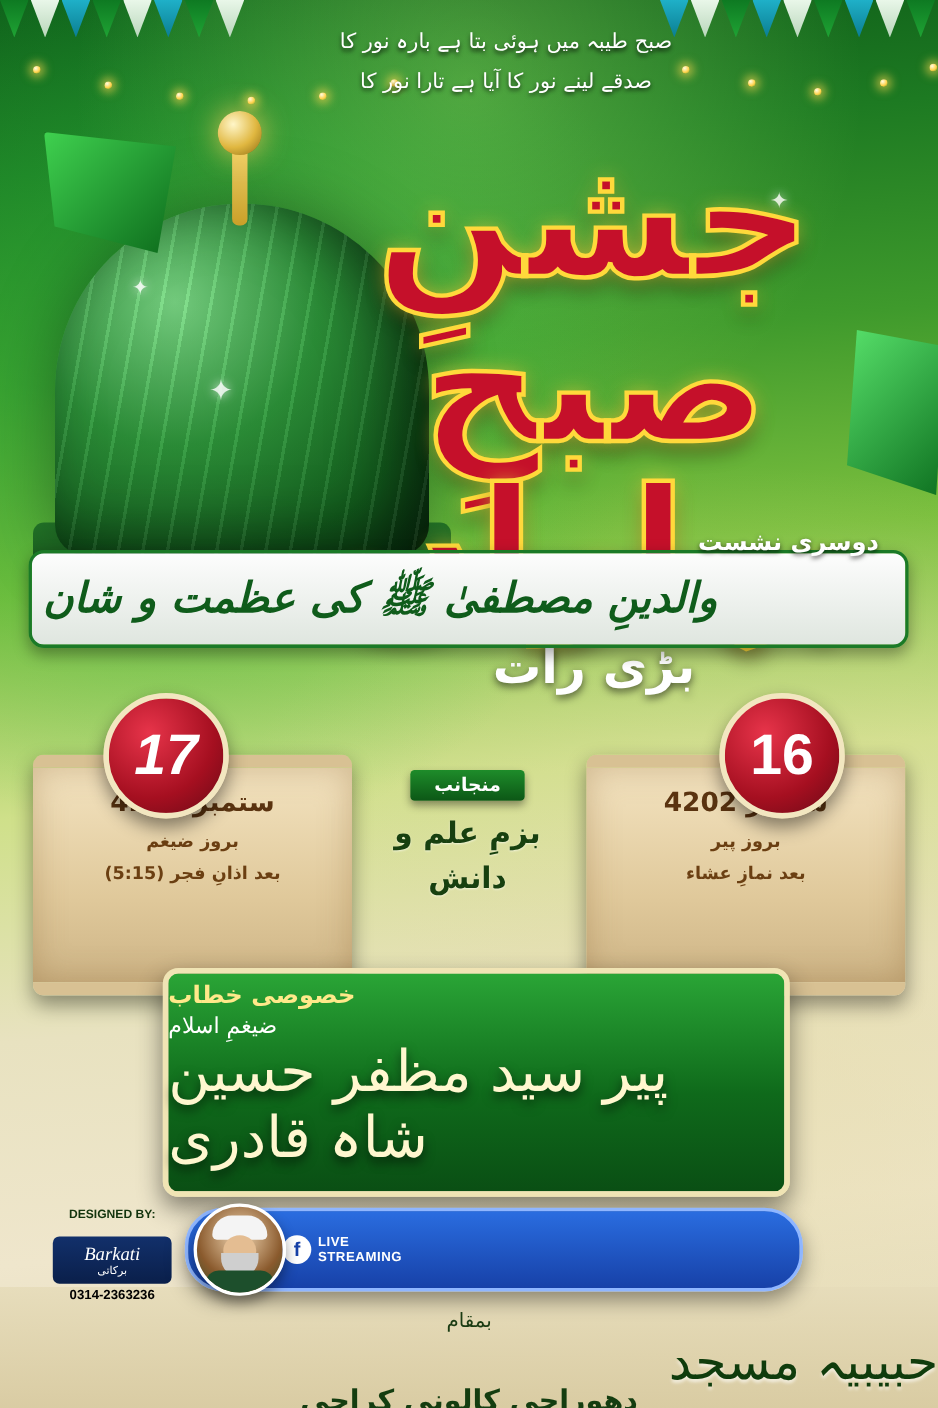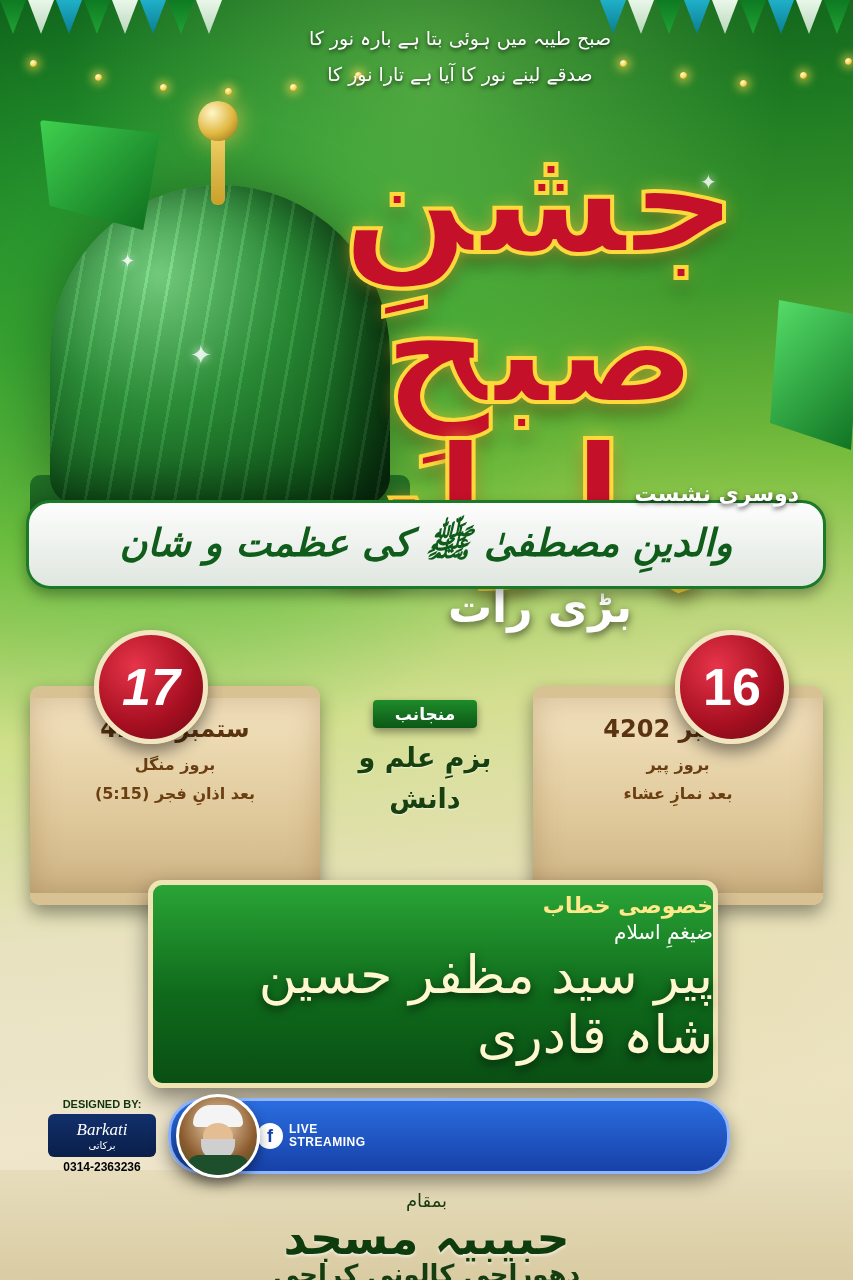--- a/index.html
+++ b/index.html
@@ -52,22 +52,22 @@
   .title-main{
     font-size:150px;line-height:1;font-weight:bold;color:#c5102a;
     -webkit-text-stroke:4px #ffd93b;
     text-shadow:0 0 18px rgba(255,220,60,.65), 0 10px 18px rgba(0,0,0,.45);
     letter-spacing:-6px;
   }
   .title-sub{margin-top:6px;font-size:44px;color:#fff;font-weight:bold;text-shadow:0 3px 8px rgba(0,0,0,.65);}
   
   .sessions{position:absolute;top:500px;left:26px;width:800px;display:flex;gap:18px;justify-content:space-between;}
   .session{
-    flex:1;background:linear-gradient(#fdfdfd,#dfe6df);border:3px solid #1b7a27;border-radius:24px;
-    padding:12px 10px 14px;text-align:center;box-shadow:0 6px 14px rgba(0,0,0,.35);position:relative;
+    flex:1;background:linear-gradient(#fdfdfd,#dfe6df);border:3px solid #1b7a27;border-radius:14px;
+    padding:12px 10px 14px;text-align:left;box-shadow:0 6px 14px rgba(0,0,0,.35);position:relative;
   }
   .session .label{position:absolute;top:-22px;right:24px;color:#fff;font-size:22px;font-weight:bold;
     text-shadow:0 2px 5px rgba(0,0,0,.7);}
   .session .body{font-size:38px;font-weight:bold;color:#0f5c1b;line-height:1.5;font-style:italic;}
   
   .scrolls{position:absolute;top:630px;left:20px;width:813px;height:260px;}
   .scroll{
     position:absolute;top:56px;width:290px;height:195px;border-radius:10px;
     background:linear-gradient(#f3e3c0,#e0c99b 60%,#cdb486);
     box-shadow:0 8px 18px rgba(0,0,0,.4), inset 0 0 30px rgba(140,100,50,.35);
@@ -76,41 +76,41 @@
   .scroll.right{right:10px;}
   .scroll.left{left:10px;}
   .scroll .txt{padding:14px 10px;text-align:center;color:#5a3310;font-weight:bold;font-size:24px;line-height:1.45;}
   .scroll .txt .small{font-size:16px;display:block;margin-top:6px;color:#6b3f12;}
   .datebadge{
     position:absolute;top:0;width:104px;height:104px;border-radius:50%;
     background:radial-gradient(circle at 35% 30%,#e7344a,#a50f20 60%,#690a16);
     border:5px solid #f2e6c0;color:#fff;font-size:52px;font-weight:bold;
     display:flex;align-items:center;justify-content:center;box-shadow:0 8px 16px rgba(0,0,0,.45);
   }
-  .datebadge.r{right:44px;}
+  .datebadge.r{right:65px;}
   .datebadge.l{left:74px;font-style:italic;}
   .mid-tag{position:absolute;left:330px;top:70px;width:150px;text-align:center;}
   .mid-tag .ribbon{display:inline-block;background:linear-gradient(#1e8c2a,#0c5716);color:#fff;
     font-size:17px;font-weight:bold;padding:4px 22px;border-radius:4px;box-shadow:0 4px 8px rgba(0,0,0,.4);}
   .mid-tag .t{margin-top:10px;font-size:27px;font-weight:bold;color:#17400f;line-height:1.5;
     text-shadow:0 1px 2px rgba(255,255,255,.6);}
   
   .speaker{
     position:absolute;left:148px;top:880px;width:560px;height:190px;border-radius:14px;
     background:linear-gradient(#2aa536,#0f6a1b 55%,#0a4f14);
-    border:5px solid #f0e4b4;box-shadow:0 10px 22px rgba(0,0,0,.45);text-align:right;padding-top:8px;
+    border:5px solid #f0e4b4;box-shadow:0 10px 22px rgba(0,0,0,.45);text-align:left;padding-top:8px;
   }
   .speaker .kh{color:#ffe98a;font-size:22px;font-weight:bold;}
   .speaker .zia{color:#ffffff;font-size:20px;margin-top:2px;}
   .speaker .name{color:#fff7cf;font-size:52px;font-weight:normal;line-height:1.15;margin-top:2px;
     text-shadow:0 4px 10px rgba(0,0,0,.6);}
   
   .designer{position:absolute;left:48px;top:1098px;width:108px;text-align:center;}
   .designer .d1{font-size:11px;font-weight:bold;color:#13340d;}
-  .designer .box{margin-top:4px;background:linear-gradient(#12306b,#0a1f4a);border-radius:6px;padding:6px 2px;color:#fff;}
+  .designer .box{margin-top:14px;background:linear-gradient(#12306b,#0a1f4a);border-radius:6px;padding:6px 2px;color:#fff;}
   .designer .bk{font-family:"Liberation Serif",serif;font-style:italic;font-size:17px;}
   .designer .ar{font-size:10px;}
   .designer .ph{font-size:12px;font-weight:bold;color:#000;margin-top:3px;}
   
   .livebar{
     position:absolute;left:168px;top:1098px;width:470px;height:70px;border-radius:35px;
     background:linear-gradient(#2a6de0,#1741a8);border:3px solid #8fb6ff;display:flex;align-items:center;
     box-shadow:0 8px 18px rgba(0,0,0,.4);padding-left:86px;
   }
   .photo{
@@ -122,21 +122,21 @@
   .photo .face{position:absolute;left:24px;top:26px;width:30px;height:28px;border-radius:50%;background:#e4bd92;}
   .photo .beard{position:absolute;left:22px;top:42px;width:34px;height:22px;border-radius:0 0 20px 20px;background:#cfcfcf;}
   .photo .body{position:absolute;left:8px;top:58px;width:62px;height:24px;border-radius:12px 12px 0 0;background:#1d4f2c;}
   .fb{width:26px;height:26px;border-radius:50%;background:#fff;color:#1741a8;font-weight:bold;
       display:flex;align-items:center;justify-content:center;font-size:18px;margin-right:6px;}
   .livetxt{color:#fff;font-size:12px;font-weight:bold;letter-spacing:.5px;margin-right:10px;line-height:1.1;}
   .livename{color:#fff;font-size:26px;font-weight:bold;line-height:1.1;text-align:left;}
   
   .footer{position:absolute;left:0;top:1190px;width:853px;text-align:center;}
   .footer .crest{font-size:18px;color:#1a3b12;}
-  .footer .m1{font-size:46px;font-weight:bold;color:#0f3c0c;text-shadow:0 2px 3px rgba(255,255,255,.6);}
+  .footer .m1{font-size:46px;font-weight:normal;color:#0f3c0c;text-shadow:0 2px 3px rgba(255,255,255,.6);text-align:right;}
   .footer .m2{font-size:26px;font-weight:bold;color:#143d10;margin-top:-6px;}
   .ground{position:absolute;left:0;top:1170px;width:853px;height:110px;
     background:linear-gradient(#e6dcba,#d8caa0);opacity:.9;}
 </style>
 </head>
 <body>
 
 <div id="poster">
 
   <div class="ground"></div>
@@ -203,21 +203,21 @@
     <div class="session">
       <div class="label urdu">دوسری نشست</div>
       <div class="body urdu">والدینِ مصطفیٰ ﷺ کی عظمت و شان</div>
     </div>
   </div>
 
   <div class="scrolls">
     <div class="scroll left">
       <div class="txt urdu">
         <span>ستمبر 2024</span>
-        <span class="small">بروز منگل</span>
+        <span class="small">بروز ضیغم</span>
         <span class="small">بعد اذانِ فجر (5:15)</span>
       </div>
     </div>
     <div class="datebadge l">17</div>
 
     <div class="scroll right">
       <div class="txt urdu">
         <span>ستمبر 2024</span>
         <span class="small">بروز پیر</span>
         <span class="small">بعد نمازِ عشاء</span>

